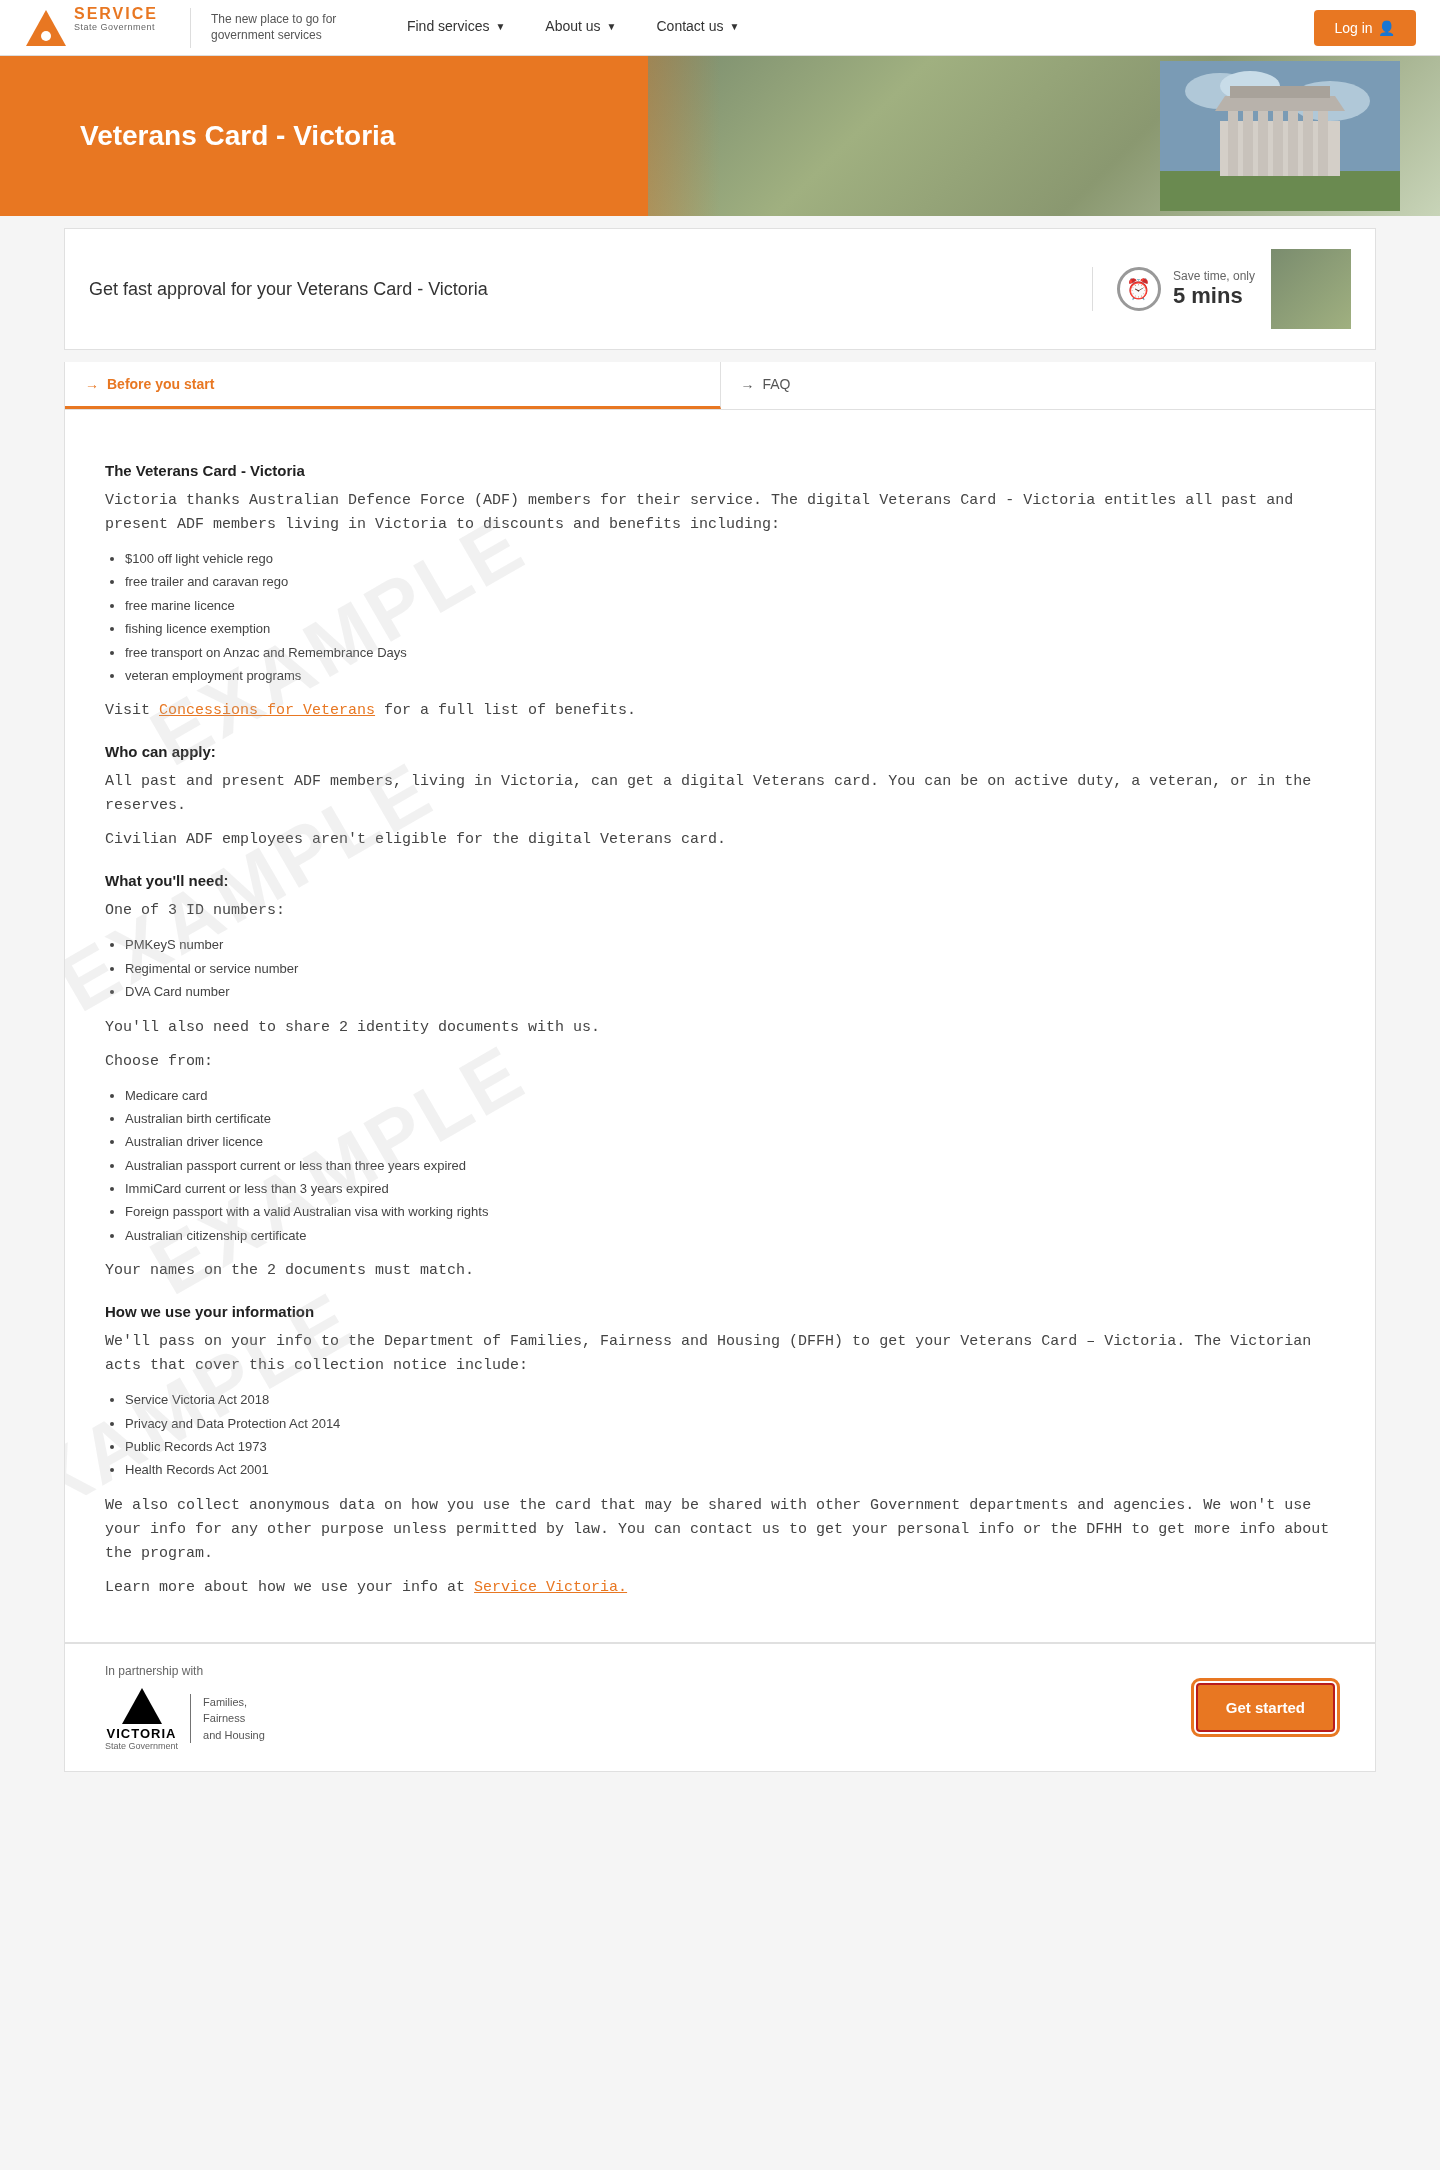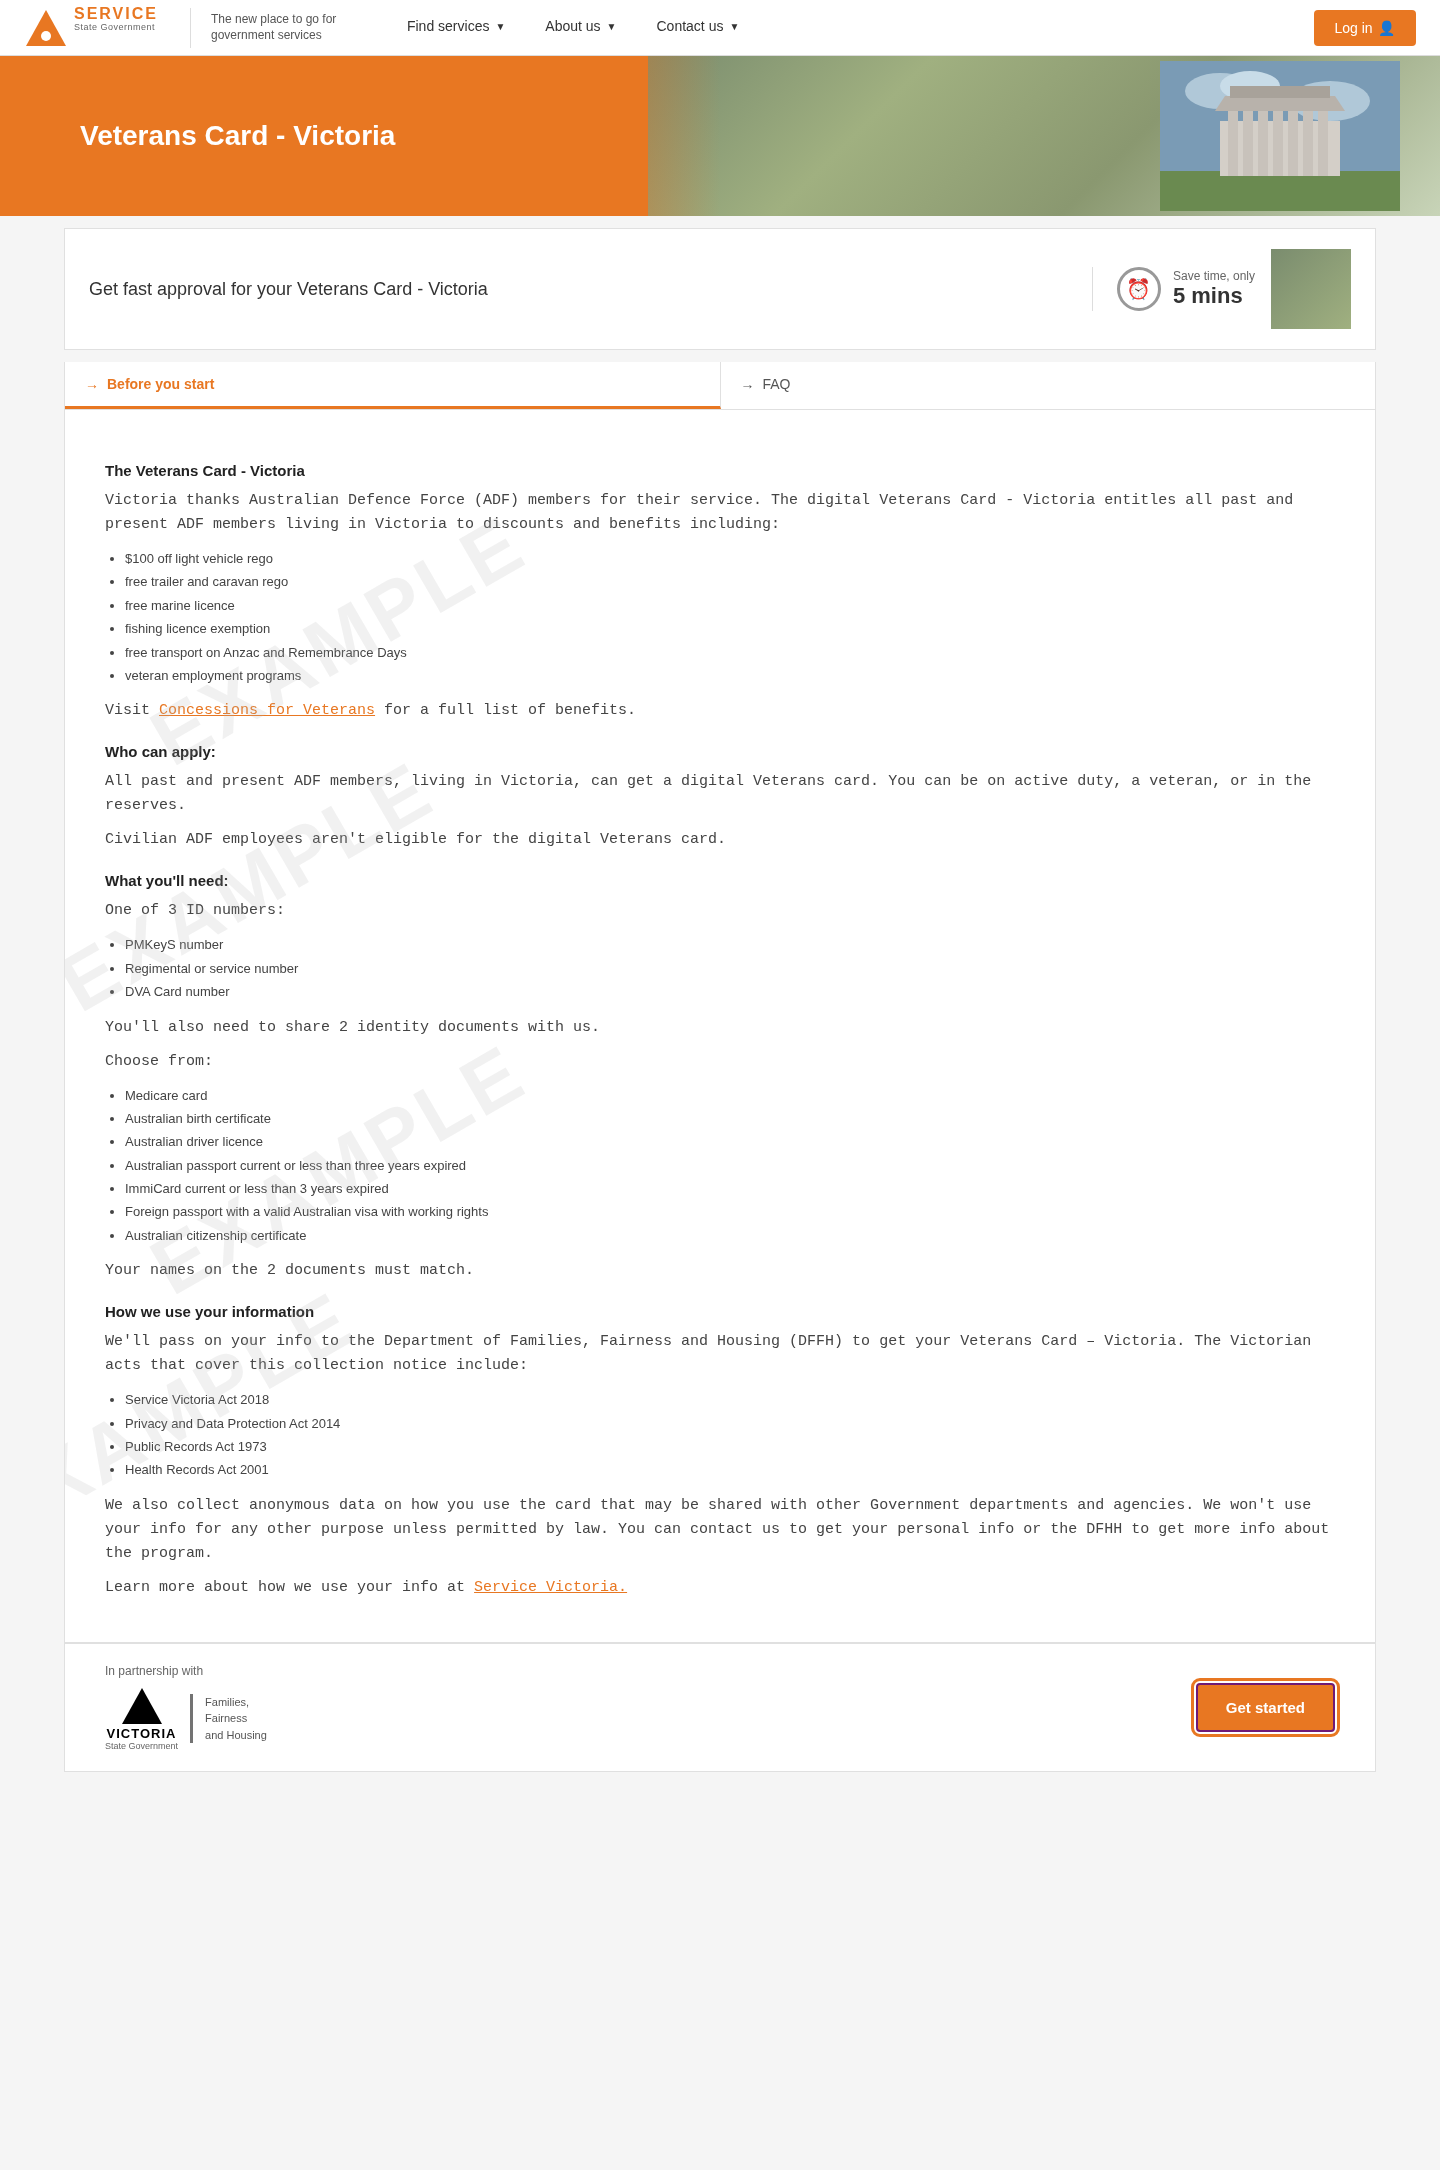--- a/index.html
+++ b/index.html
@@ -43,21 +43,21 @@
     .section-title:first-child { margin-top: 0; }
     .body-text { font-size: 15px; color: #444; line-height: 1.6; margin-bottom: 10px; font-family: Liberation Mono, monospace; }
     .bullet-list { margin: 8px 0 12px 20px; }
     .bullet-list li { font-size: 13px; color: #444; line-height: 1.8; list-style: disc; }
     .link-orange { color: #e87722; text-decoration: underline; cursor: pointer; }
 
     
     .footer-bar { background: #fff; margin: 0 64px; border: 1px solid #e0e0e0; border-top: 1px solid #e0e0e0; padding: 20px 40px; display: flex; align-items: center; justify-content: space-between; }
     .partner-logo { display: flex; align-items: center; gap: 12px; }
     .partner-dept { font-size: 11px; color: #555; border-left: 1px solid #ddd; padding-left: 12px; line-height: 1.4; }
-    .get-started-btn { background: #e87722; color: #fff; border: 2px solid #701a75; padding: 14px 28px; border-radius: 4px; font-size: 15px; font-weight: 600; cursor: pointer; outline: 2px solid #e87722; outline-offset: 2px; }
+    .get-started-btn { background: #e87722; color: #fff; border: 2px solid #b91c1c; padding: 14px 28px; border-radius: 4px; font-size: 15px; font-weight: 600; cursor: pointer; outline: 2px solid #e87722; outline-offset: 2px; }
   </style>
 </head>
 <body>
 
 <nav class="nav">
   <div class="nav-logo">
     <div style="display:flex;flex-direction:column;align-items:center;">
       <div style="position:relative;width:44px;height:44px;display:flex;align-items:center;justify-content:center;">
         <svg width="44" height="44" viewBox="0 0 44 44">
           <polygon points="22,4 42,40 2,40" fill="#e87722"></polygon>
@@ -214,21 +214,21 @@
   <div>
     <p style="font-size:12px;color:#666;margin-bottom:8px;">In partnership with</p>
     <div class="partner-logo">
       <div style="display:flex;flex-direction:column;align-items:center;">
         <svg width="44" height="40" viewBox="0 0 44 40">
           <polygon points="22,2 42,38 2,38" fill="#000"></polygon>
         </svg>
         <span style="font-size:13px;font-weight:900;letter-spacing:1px;color:#000;">VICTORIA</span>
         <span style="font-size:9px;color:#666;">State Government</span>
       </div>
-      <div class="partner-dept" style="font-size:11px;color:#555;border-left:3px solid #737373;padding-left:12px;line-height:1.5;">
+      <div class="partner-dept" style="font-size:11px;color:#555;border-left:1px solid #737373;padding-left:12px;line-height:1.5;">
         <span>Families,</span><br>
         <span>Fairness</span><br>
         <span>and Housing</span>
       </div>
     </div>
   </div>
   <button class="get-started-btn" style="outline:3px solid #e87722;outline-offset:2px;">Get started</button>
 </div>
 
 </body></html>

